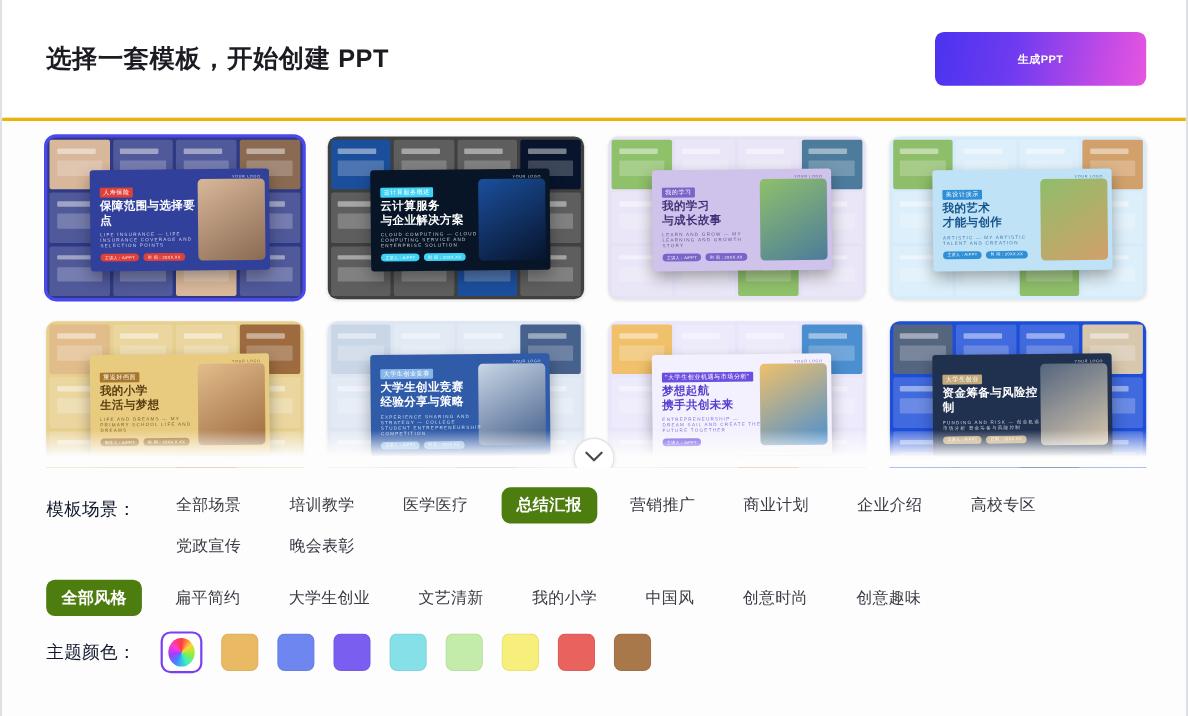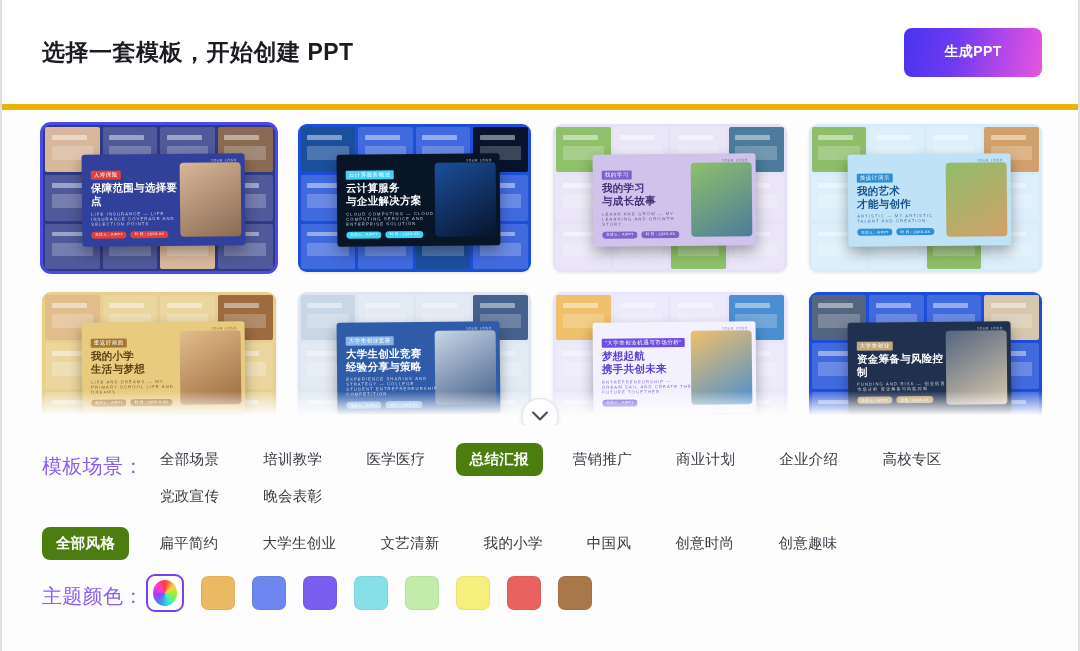--- a/index.html
+++ b/index.html
@@ -15,36 +15,36 @@
     background: #ffffff;
     border-left: 2px solid #dfe0e6;
     border-right: 2px solid #dfe0e6;
     display: flex; flex-direction: column;
   }
   
   .header {
     height: 110px;
     flex: 0 0 110px;
     background: #ffffff;
-    border-bottom: 6px solid #eab308;
+    border-bottom: 3px solid #eab308;
     display: flex; align-items: center; justify-content: space-between;
     padding: 0 36px 0 40px;
   }
   .page-title {
     font-size: 23px;
     font-weight: bold;
     color: #1b1b22;
     letter-spacing: 0.5px;
   }
   .gen-btn {
-    width: 138px; height: 49px;
+    width: 192px; height: 49px;
     border: none; border-radius: 8px;
     background: linear-gradient(100deg, #4a33ef 0%, #6f3bf0 38%, #c14ae6 78%, #e755e0 100%);
     color: #ffffff;
-    font-size: 14px;
+    font-size: 10px;
     font-weight: bold;
     font-family: "Liberation Sans", sans-serif;
     cursor: pointer;
     letter-spacing: 0.4px;
   }
   
   .gallery-wrap {
     position: relative;
     flex: 0 0 315px;
     background: #fdfdfd;
@@ -192,22 +192,22 @@
     background: #fdfdfd;
     padding: 18px 36px 0 40px;
   }
   .filter-row {
     display: flex;
     align-items: flex-start;
     margin-bottom: 14px;
   }
   .filter-label {
     flex: 0 0 104px;
-    font-size: 20px;
-    color: #8b5cf6;
+    font-size: 16px;
+    color: #0f172a;
     padding-top: 10px;
     letter-spacing: 0.3px;
   }
   .filter-label.mid { padding-top: 9px; }
   .chips {
     display: flex;
     flex-wrap: wrap;
     align-items: center;
     gap: 4px 16px;
     flex: 1;
@@ -283,21 +283,21 @@
           </div>
           <div class="hero" style="background: rgb(49, 64, 155); color: rgb(255, 255, 255);">
             <div class="hero-logo" style="color: rgb(255, 255, 255);">YOUR LOGO</div>
             <div class="hero-text"><div class="hero-kicker" style="background: rgb(224, 64, 58); color: rgb(255, 255, 255);">人寿保险</div><div class="hero-title" style="color: rgb(255, 255, 255);">保障范围与选择要点</div><div class="hero-sub" style="color: rgb(255, 255, 255);">LIFE INSURANCE — LIFE INSURANCE COVERAGE AND SELECTION POINTS</div><div class="hero-meta">
                 <span style="background: rgb(224, 64, 58); color: rgb(255, 255, 255);">主讲人：AiPPT</span>
                 <span style="background: rgb(224, 64, 58); color: rgb(255, 255, 255);">时 间：20XX.XX</span>
               </div></div>
             <div class="hero-photo" style="background: linear-gradient(150deg, rgb(216, 183, 154), rgb(138, 106, 82));"></div>
           </div>
         </div>
-        <div class="card" style="background: #1d4ed8;">
+        <div class="card" style="background: #404040;">
           <div class="deck">
             <i style="background: rgb(27, 79, 156);"></i>
             <i></i>
             <i></i>
             <i style="background: rgb(7, 20, 44);"></i>
             <i></i>
             <i style="background: rgb(27, 79, 156);"></i>
             <i></i>
             <i></i>
             <i></i>

